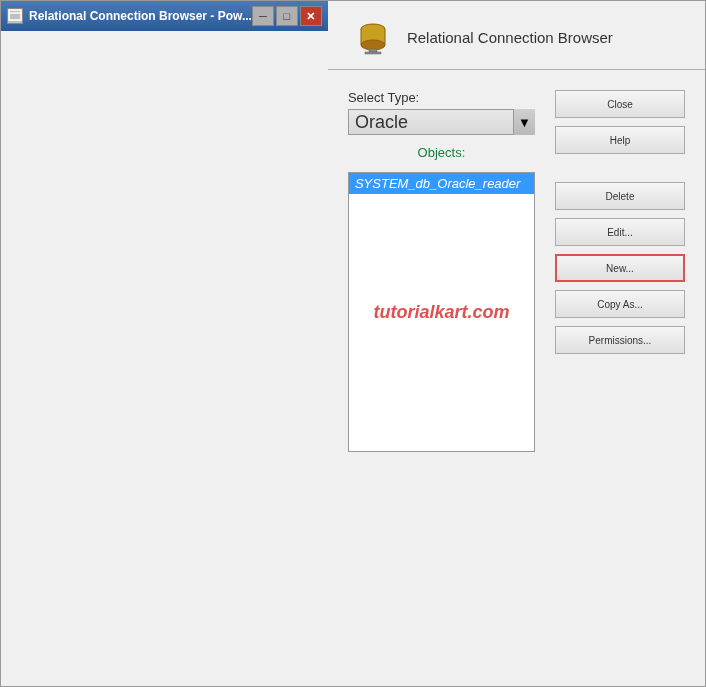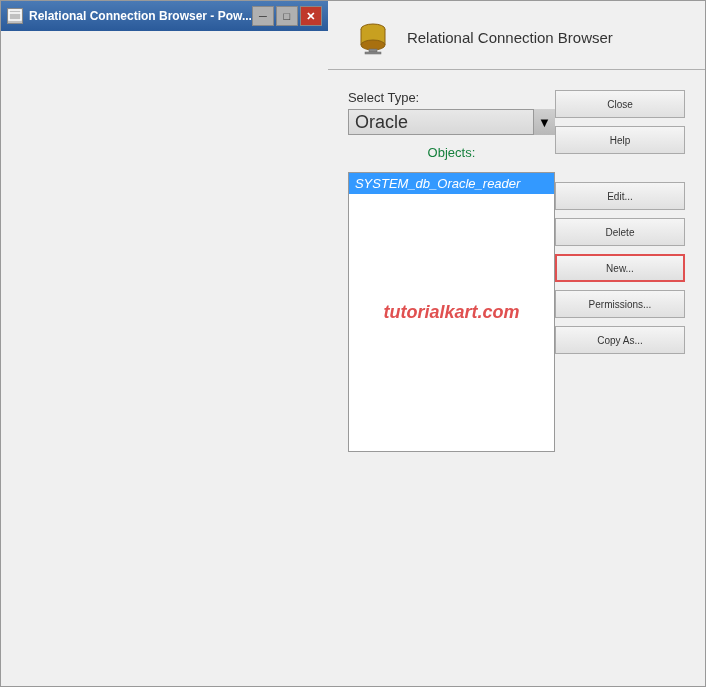--- a/index.html
+++ b/index.html
@@ -115,20 +115,21 @@
     .dialog-title {
       font-size: 15px;
       color: #333;
       font-weight: normal;
     }
 
     .dialog-body {
       flex: 1;
       display: flex;
       padding: 20px 20px 20px 20px;
+      gap: 20px;
     }
 
     .left-panel {
       flex: 1;
       display: flex;
       flex-direction: column;
       gap: 10px;
     }
 
     .right-panel {
@@ -311,22 +312,22 @@
         </div>
       </div>
 
       <div class="right-panel">
         <div class="right-top-buttons">
           <button class="action-btn">Close</button>
           <button class="action-btn">Help</button>
         </div>
 
         <div class="right-bottom-buttons">
+          <button class="action-btn">Delete</button>
           <button class="action-btn">Edit...</button>
-          <button class="action-btn">Delete</button>
           <button class="action-btn highlighted">New...</button>
+          <button class="action-btn">Copy As...</button>
           <button class="action-btn">Permissions...</button>
-          <button class="action-btn">Copy As...</button>
         </div>
       </div>
     </div>
   </div>
 </div>
 
 </body></html>

